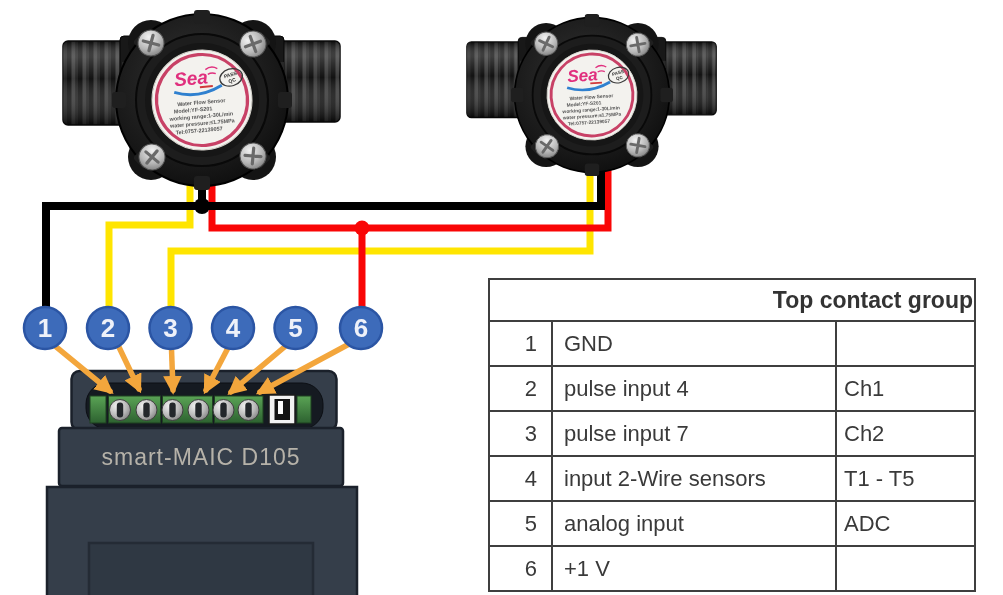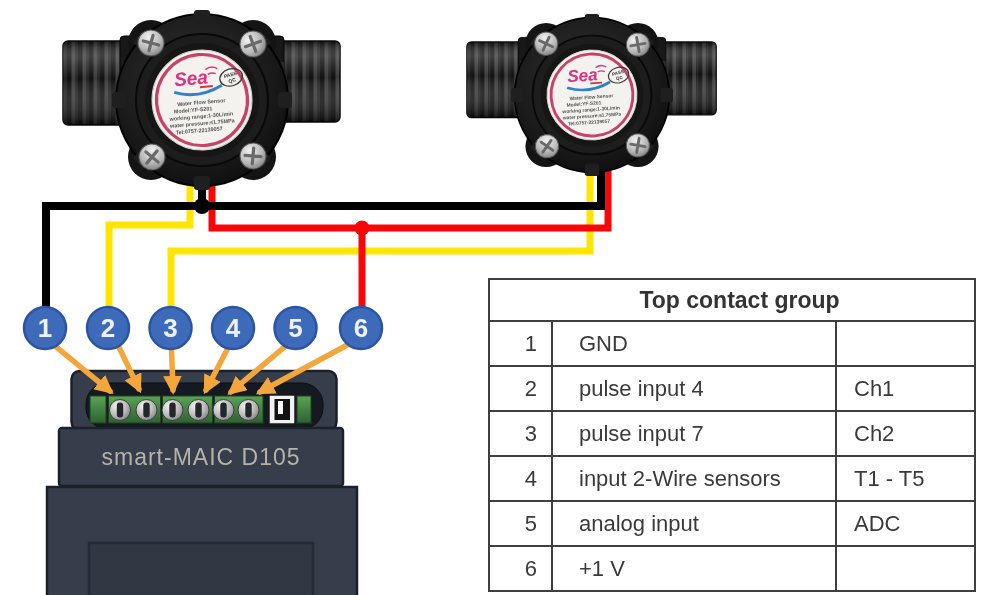--- a/index.html
+++ b/index.html
@@ -11,26 +11,26 @@
   svg text { font-family:"Liberation Sans", sans-serif; }
   .contact-table {
     position:absolute; left:488px; top:278px; width:486px; height:291px;
   }
   .contact-table table {
     border-collapse:collapse; width:100%; height:100%; table-layout:fixed;
     color:#3a3a3a;
   }
   .contact-table th, .contact-table td { border:2px solid #3f3f3f; vertical-align:middle; }
   .contact-table th {
-    text-align:center; padding-left:16px; font-size:23px; font-weight:bold; height:38px; color:#333;
+    text-align:right; padding-left:16px; font-size:23px; font-weight:bold; height:38px; color:#333;
   }
   .contact-table td { font-size:22px; height:41px; }
   td.num { text-align:right; padding-right:14px; }
-  td.desc { padding-left:26px; }
-  td.tag { padding-left:17px; }
+  td.desc { padding-left:11px; }
+  td.tag { padding-left:7px; }
 </style>
 </head>
 <body>
 
 <div class="stage">
 
 <svg width="1003" height="595" viewBox="0 0 1003 595">
   <defs>
     <pattern id="threads" width="11" height="12" patternUnits="userSpaceOnUse">
       <rect x="0" y="0" width="11" height="12" fill="#121212"></rect>

